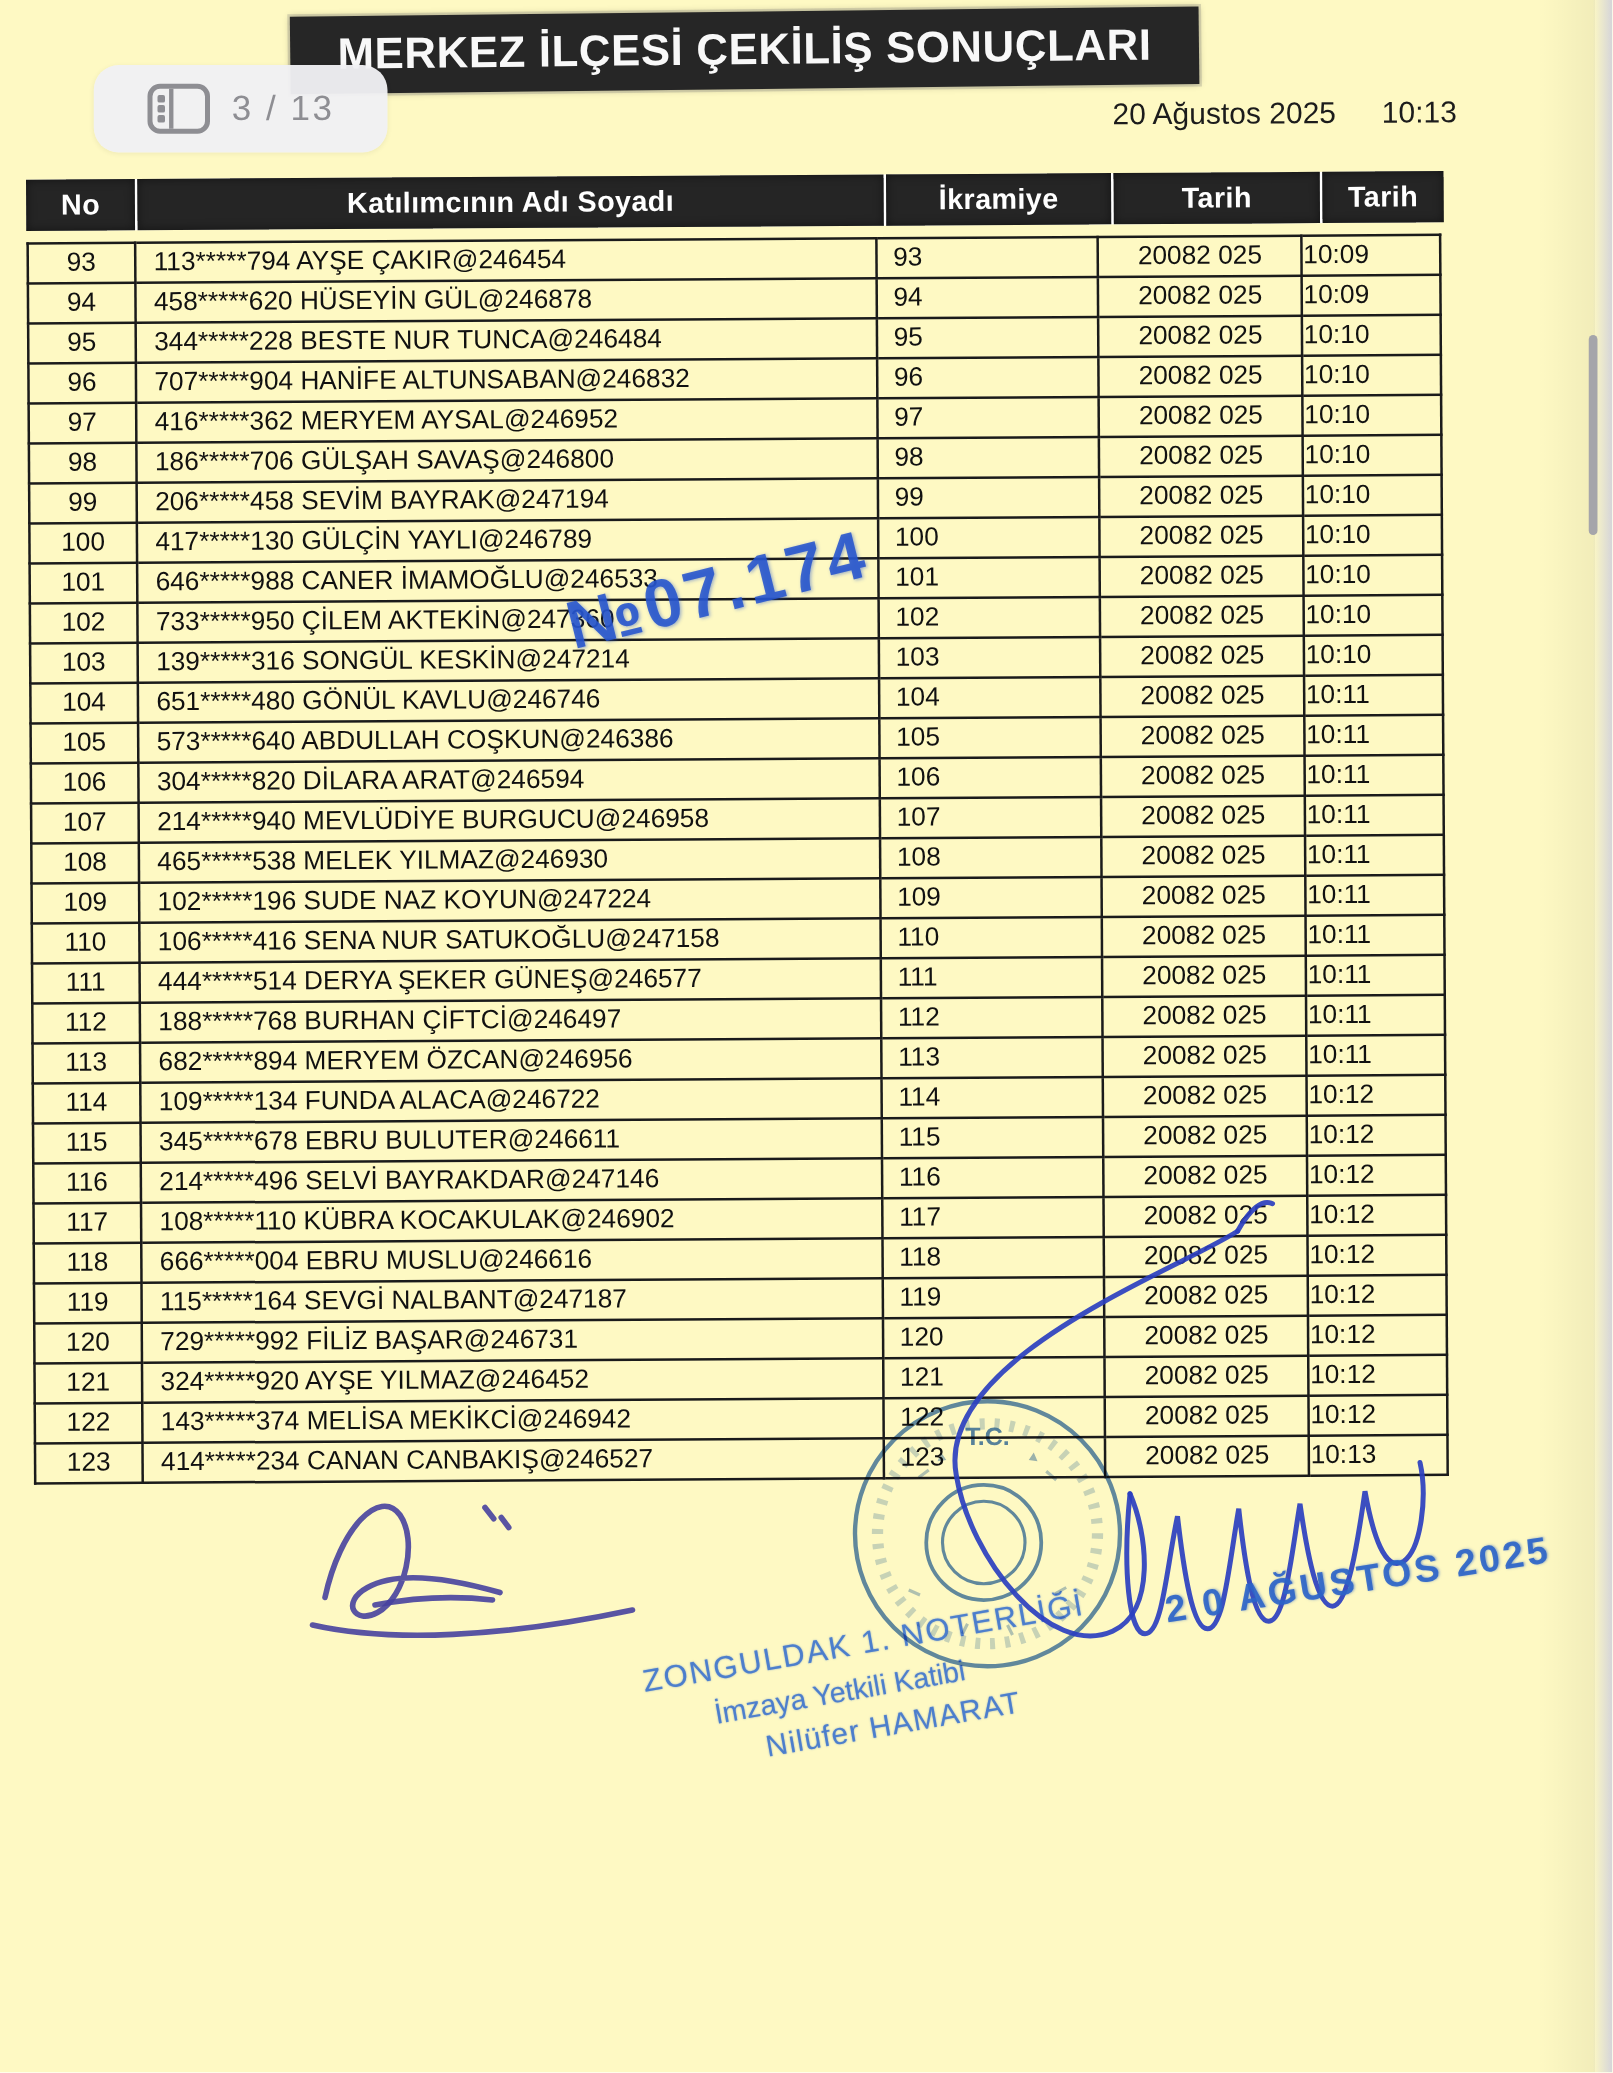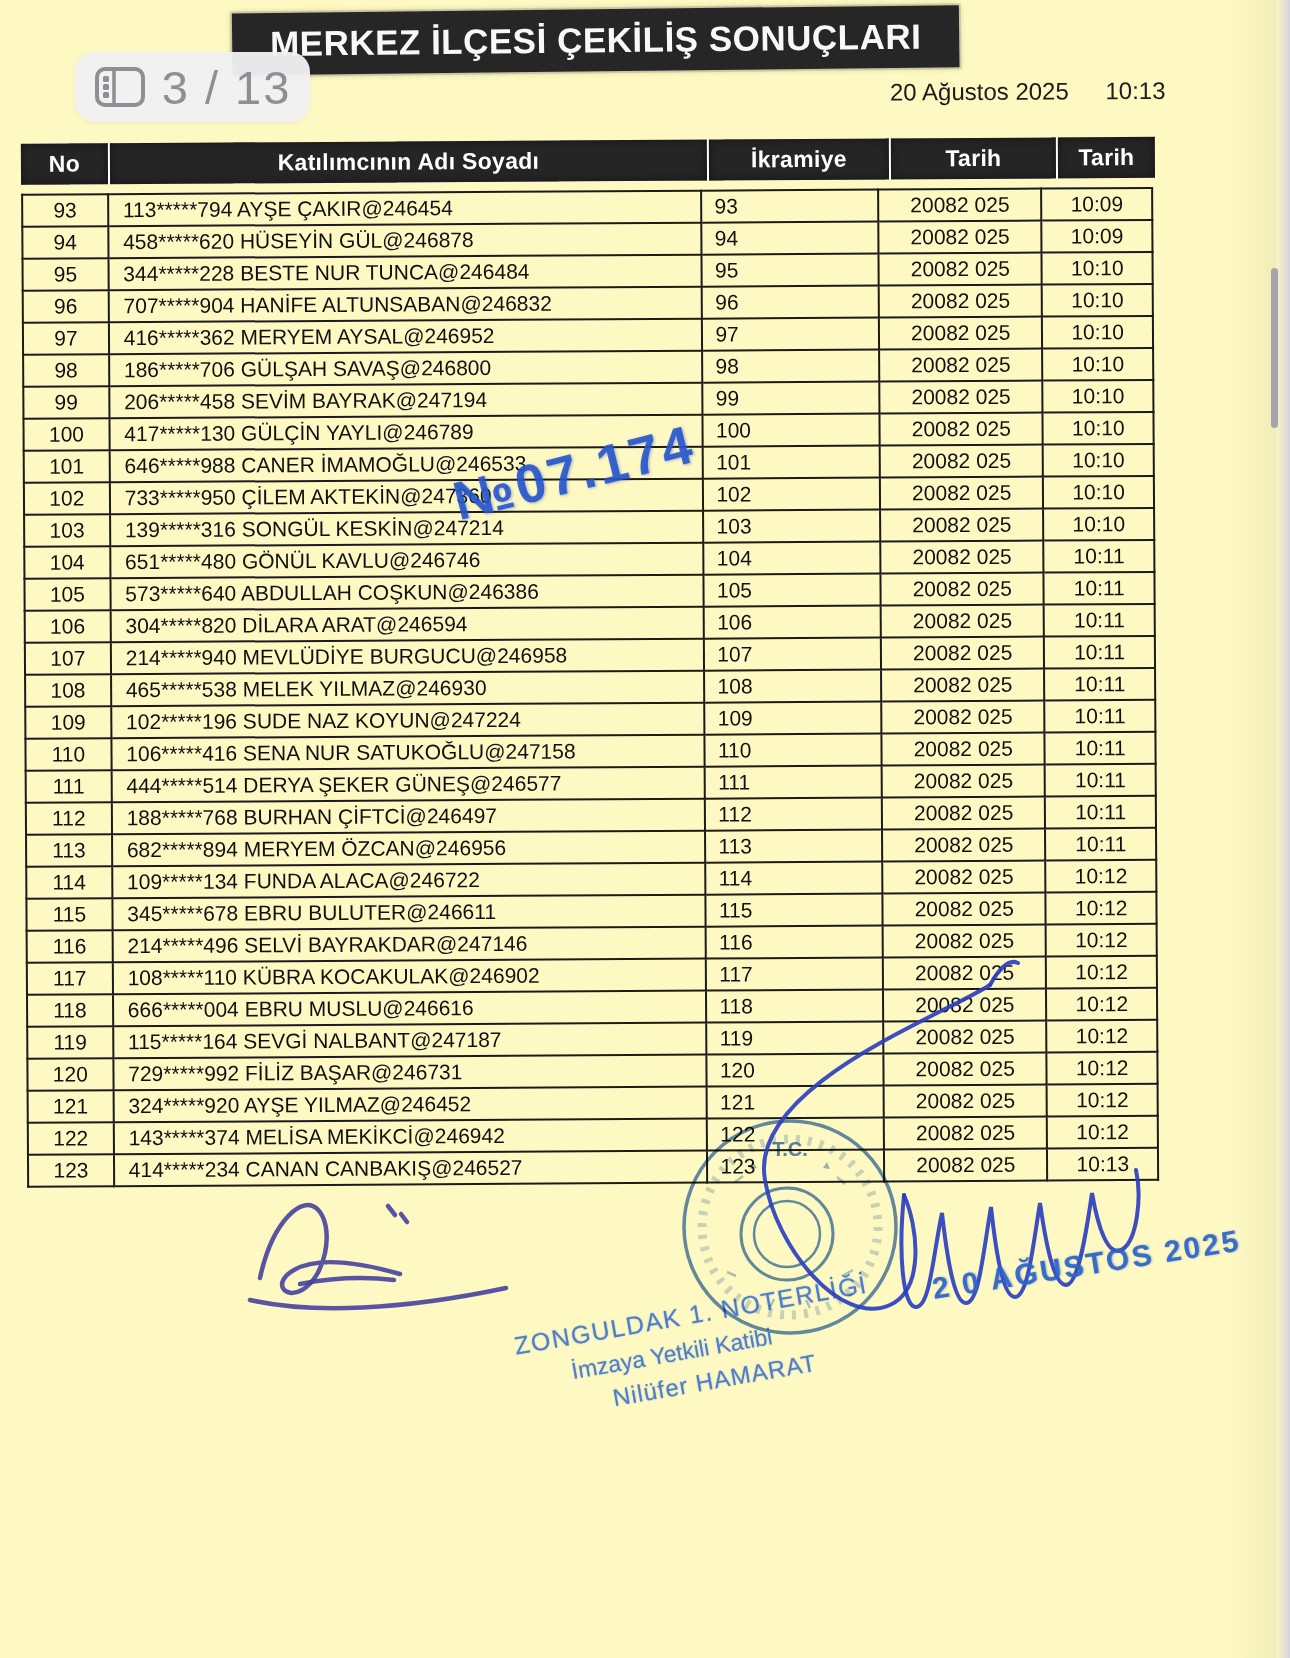--- a/index.html
+++ b/index.html
@@ -27,21 +27,21 @@
     box-shadow:inset 0 0 8px rgba(0,0,0,.5); }
 
   table.results { position:absolute; left:25px; top:190px; width:1132px;
     border-collapse:collapse; z-index:1; }
   table.results td { border:2px solid #1b1b1b; height:32px; font-size:21px; color:#111;
     background:transparent; white-space:nowrap; }
   td.c-no    { width:87px;  text-align:center; }
   td.c-name  { width:597px; padding-left:14px; }
   td.c-ikr   { width:180px; padding-left:12px; }
   td.c-tarih { width:165px; text-align:center; }
-  td.c-saat  { width:112px;  text-align:center; }
+  td.c-saat  { width:112px;  }
 
   
   .num-stamp { position:absolute; left:462px; top:470px; z-index:3;
     transform:rotate(-14deg); transform-origin:left bottom;
     font-size:54px; font-weight:bold; letter-spacing:3px; color:rgba(38,84,205,.88);
     text-shadow:1px 1px 3px rgba(38,84,205,.45); white-space:nowrap; }
 
   .notary-text { position:absolute; left:512px; top:1332px; z-index:4;
     transform:rotate(-10deg); transform-origin:left top;
     color:rgba(62,116,204,.85); text-shadow:0 0 1.5px rgba(62,116,204,.6); white-space:nowrap; }
@@ -56,21 +56,21 @@
   .date-stamp { position:absolute; left:935px; top:1272px; z-index:6;
     transform:rotate(-9deg); transform-origin:left bottom;
     font-size:30px; font-weight:bold; letter-spacing:2.5px; color:rgba(44,100,200,.9);
     text-shadow:1px 0 2px rgba(44,100,200,.5); white-space:nowrap; }
 
   
   .page-badge { position:absolute; left:75px; top:52px; width:235px; height:70px; z-index:10;
     background:rgba(240,240,244,.96); border-radius:20px;
     display:flex; align-items:center; justify-content:center; gap:16px;
     box-shadow:0 1px 4px rgba(0,0,0,.06); }
-  .page-badge .label { font-size:47px; color:#8e8e93; letter-spacing:2px; }
+  .page-badge .label { font-size:28px; color:#8e8e93; letter-spacing:2px; }
 
   .scrollbar-thumb { position:absolute; left:1271px; top:268px; width:7px; height:160px;
     background:#a5a5aa; border-radius:4px; z-index:9; }
 
   .page-edge { position:absolute; right:0; top:0; width:16px; height:1658px; z-index:8;
     background:linear-gradient(to right, rgba(220,220,226,0), #d4d4da); }
   .page-shade { position:absolute; right:14px; top:0; width:46px; height:1658px; z-index:8;
     background:linear-gradient(to right, rgba(0,0,0,0), rgba(0,0,0,.05)); }
 </style>
 </head>

